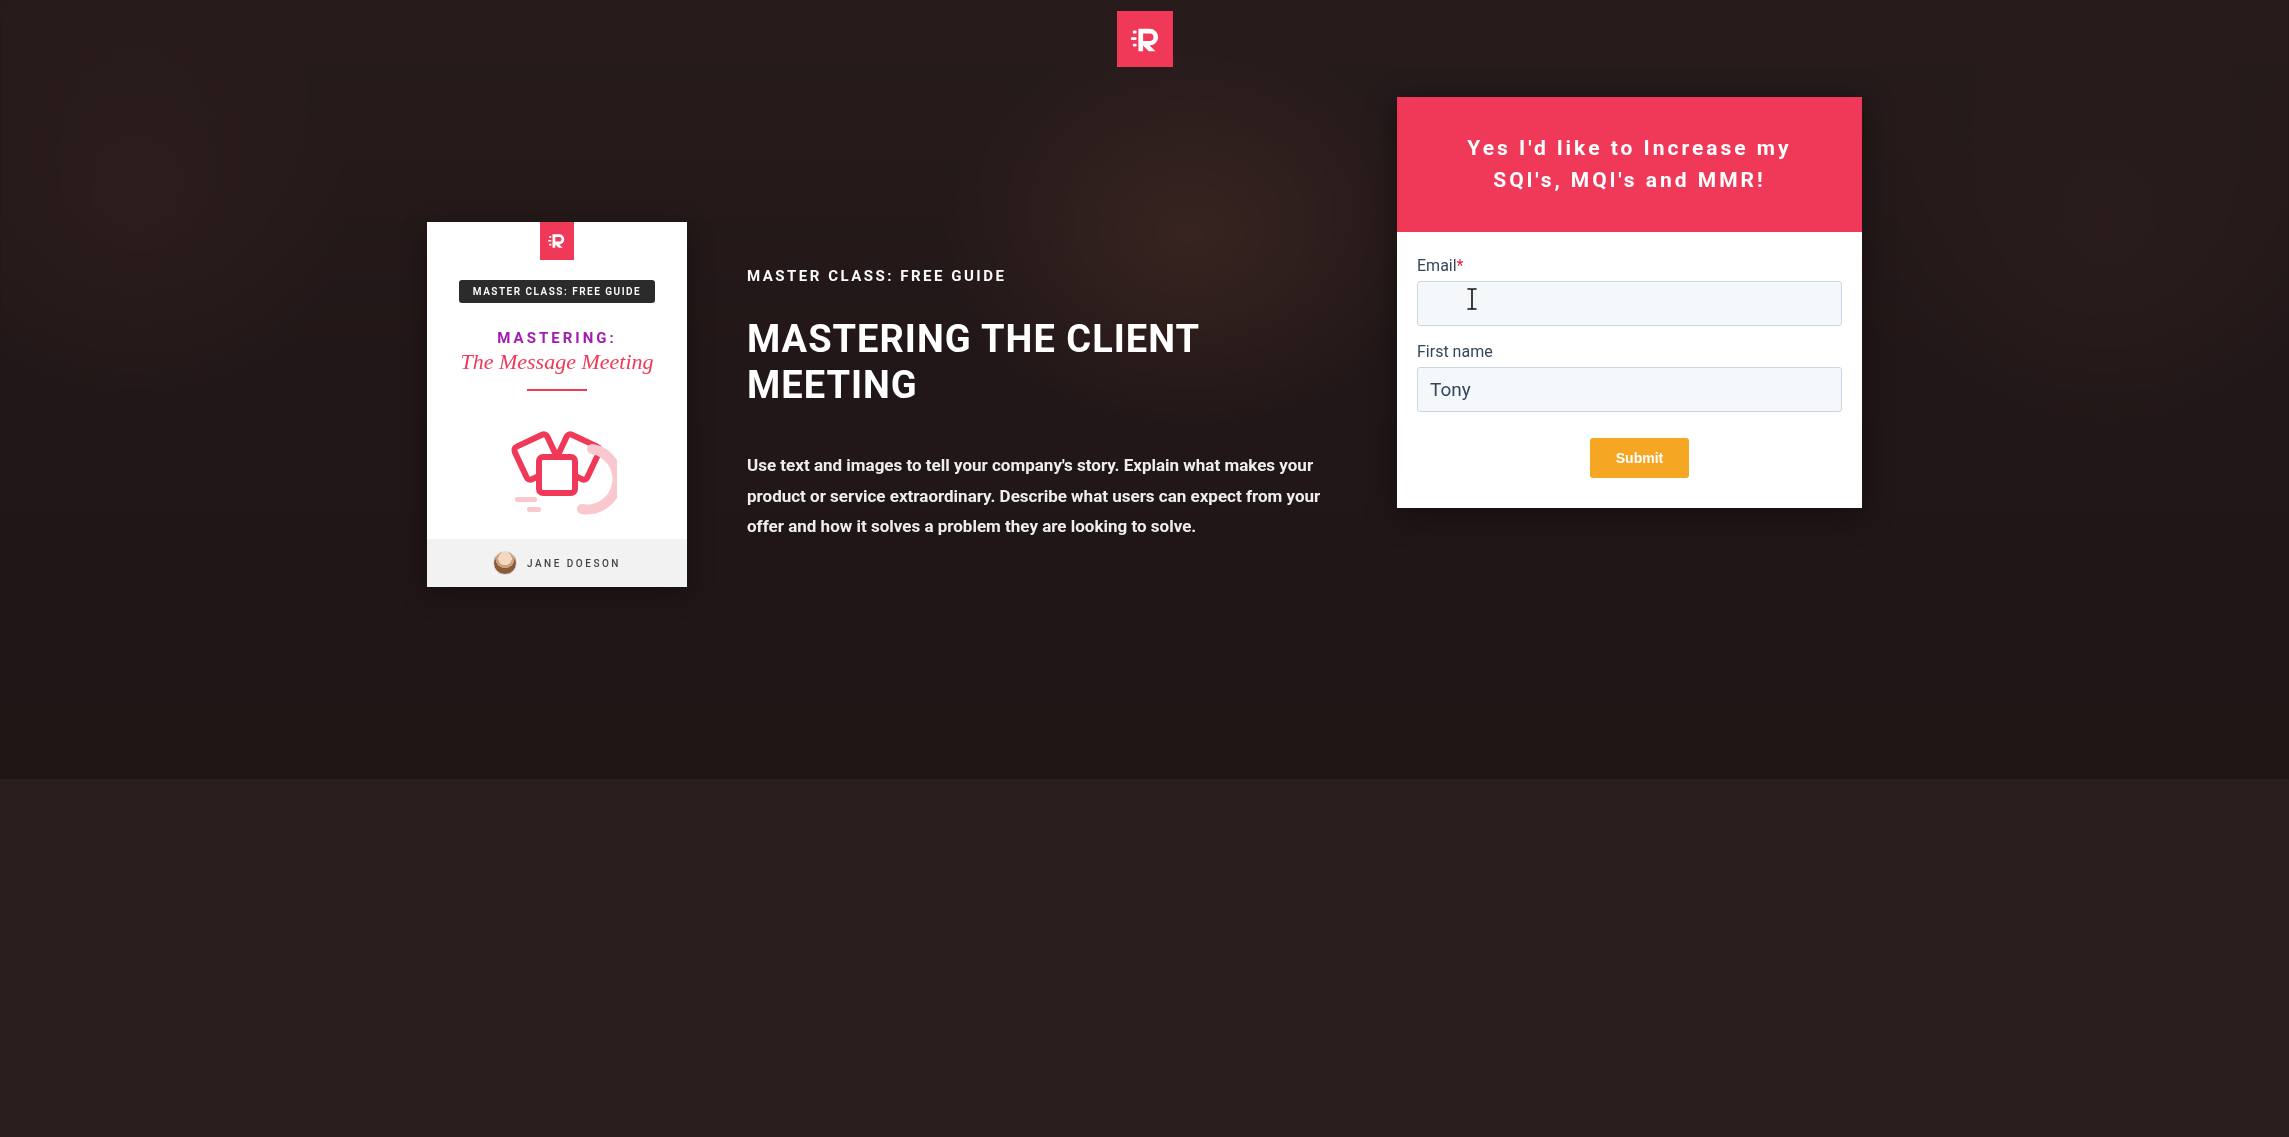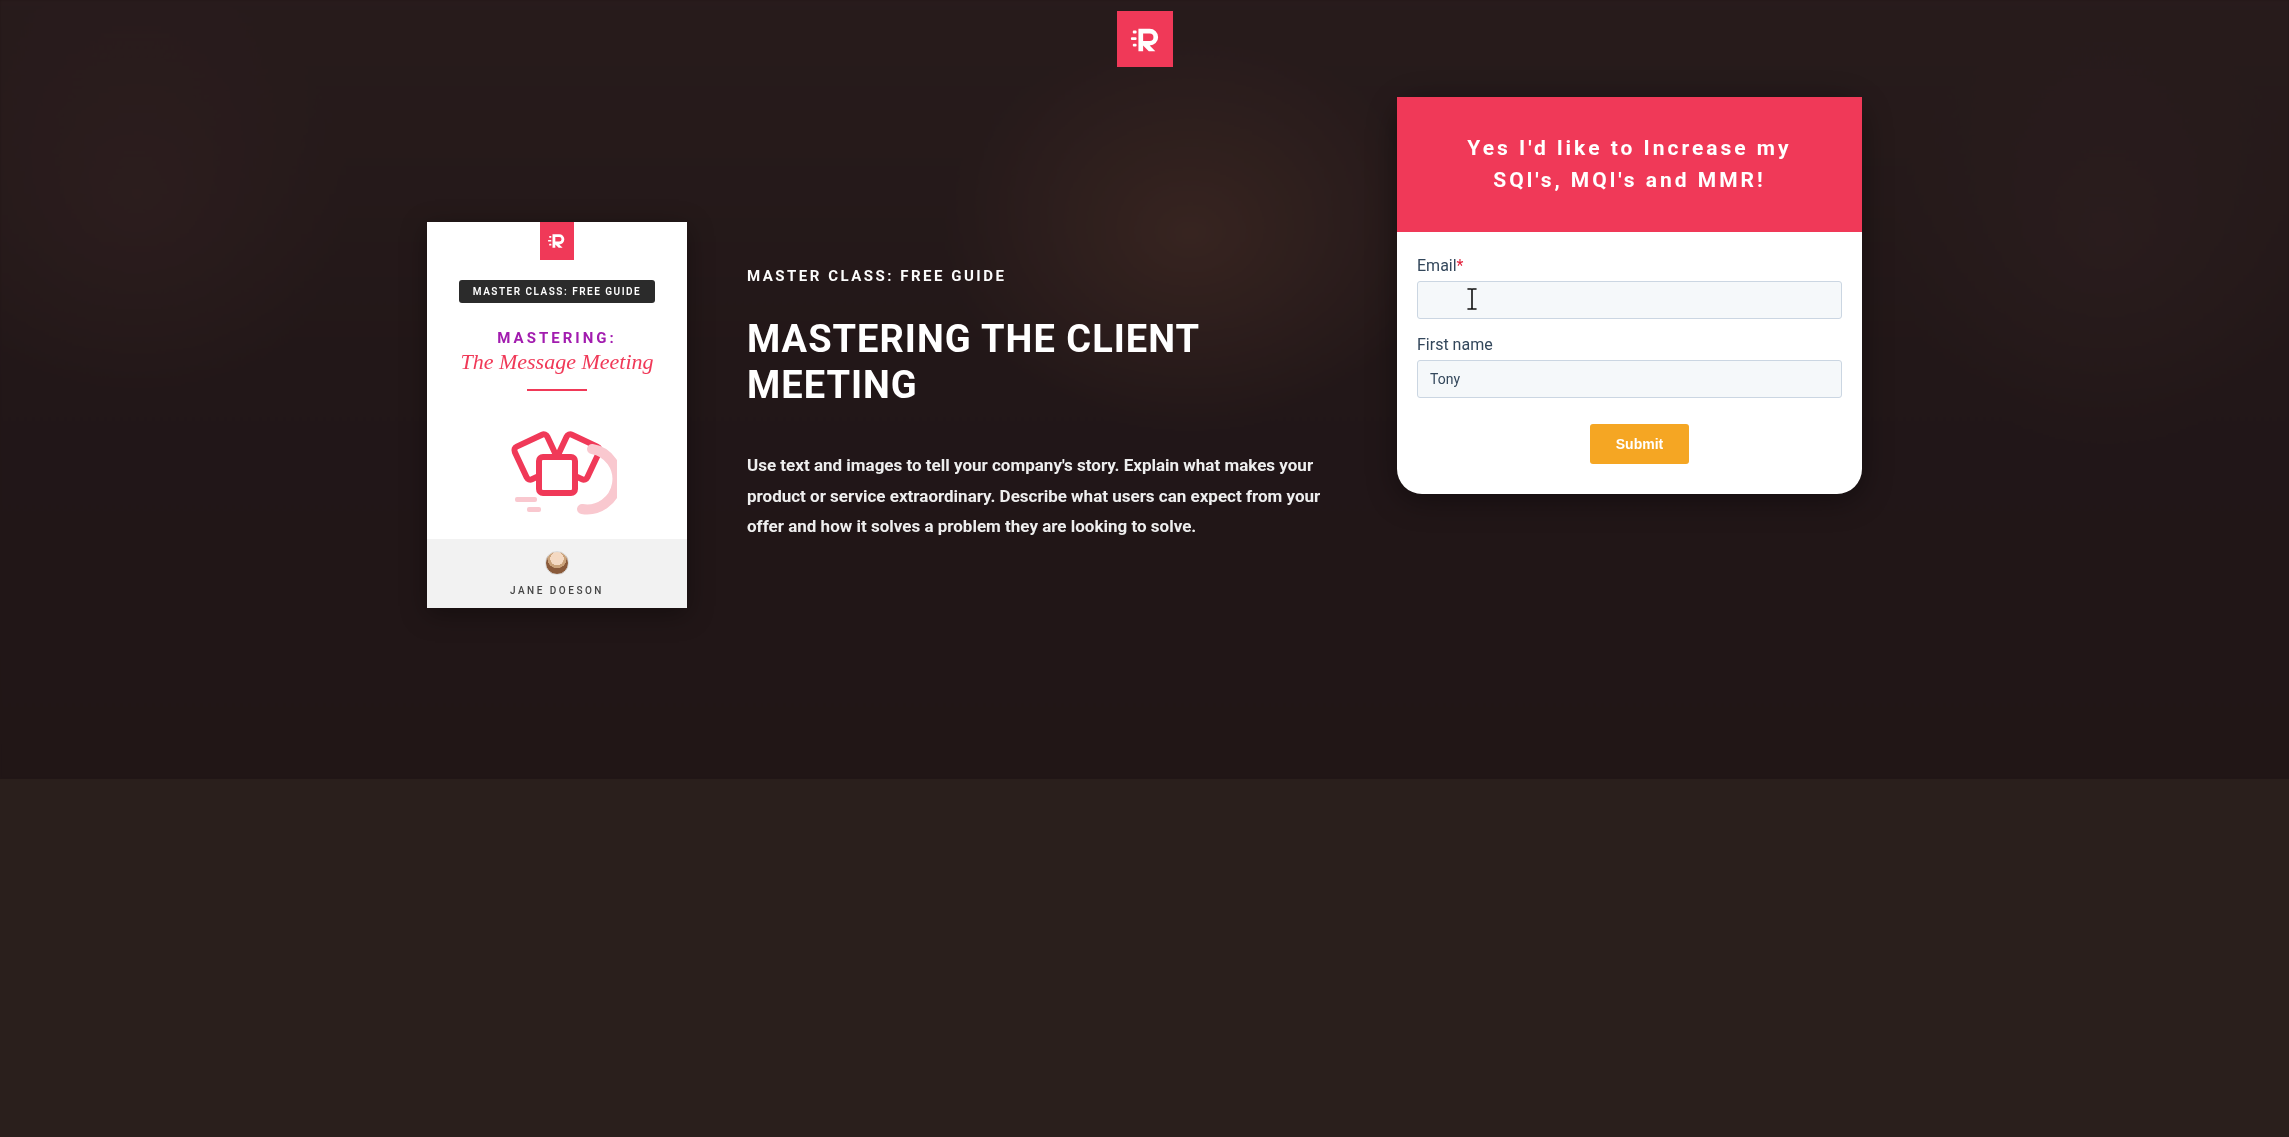--- a/index.html
+++ b/index.html
@@ -109,21 +109,20 @@
     position: relative;
   }
   .book-illus svg { width: 100%; height: 100%; }
   .book-footer {
     background: #f2f2f2;
     padding: 12px 0;
     display: flex;
     align-items: center;
     justify-content: center;
     gap: 10px;
-    flex-direction: column;
   }
   .avatar {
     width: 24px; height: 24px; border-radius: 50%;
     background: radial-gradient(circle at 50% 30%, #f4d9c2 0 35%, #caa27a 36% 50%, #8a5a3a 51% 100%);
     border: 1px solid #ddd;
   }
   .author-name {
     font-size: 10px;
     letter-spacing: 2.5px;
     color: #444;
@@ -156,21 +155,20 @@
     color: #eee;
     font-weight: bold;
   }
   
   .form-card {
     width: 465px;
     background: #fff;
     box-shadow: 0 6px 30px rgba(0,0,0,0.4);
     flex-shrink: 0;
     margin-top: -50px;
-    border-radius: 25px;
   }
   .form-header {
     background: #f03958;
     color: #fff;
     text-align: center;
     padding: 36px 40px;
     font-size: 21px;
     font-weight: 700;
     letter-spacing: 3px;
     line-height: 1.5;
@@ -183,21 +181,21 @@
     color: #33475b;
     margin-bottom: 6px;
   }
   .req { color: #e2203b; }
   .field input, .field textarea {
     width: 100%;
     background: #f5f8fa;
     border: 1px solid #cbd6e2;
     border-radius: 3px;
     padding: 10px 12px;
-    font-size: 14px;
+    font-size: 19px;
     color: #33475b;
     font-family: inherit;
   }
   .field textarea { height: 70px; resize: vertical; }
   .submit-row { text-align: center; margin-top: 26px; }
   .submit-btn {
     background: #f5a623;
     border: none;
     color: #fff;
     font-weight: 700;

